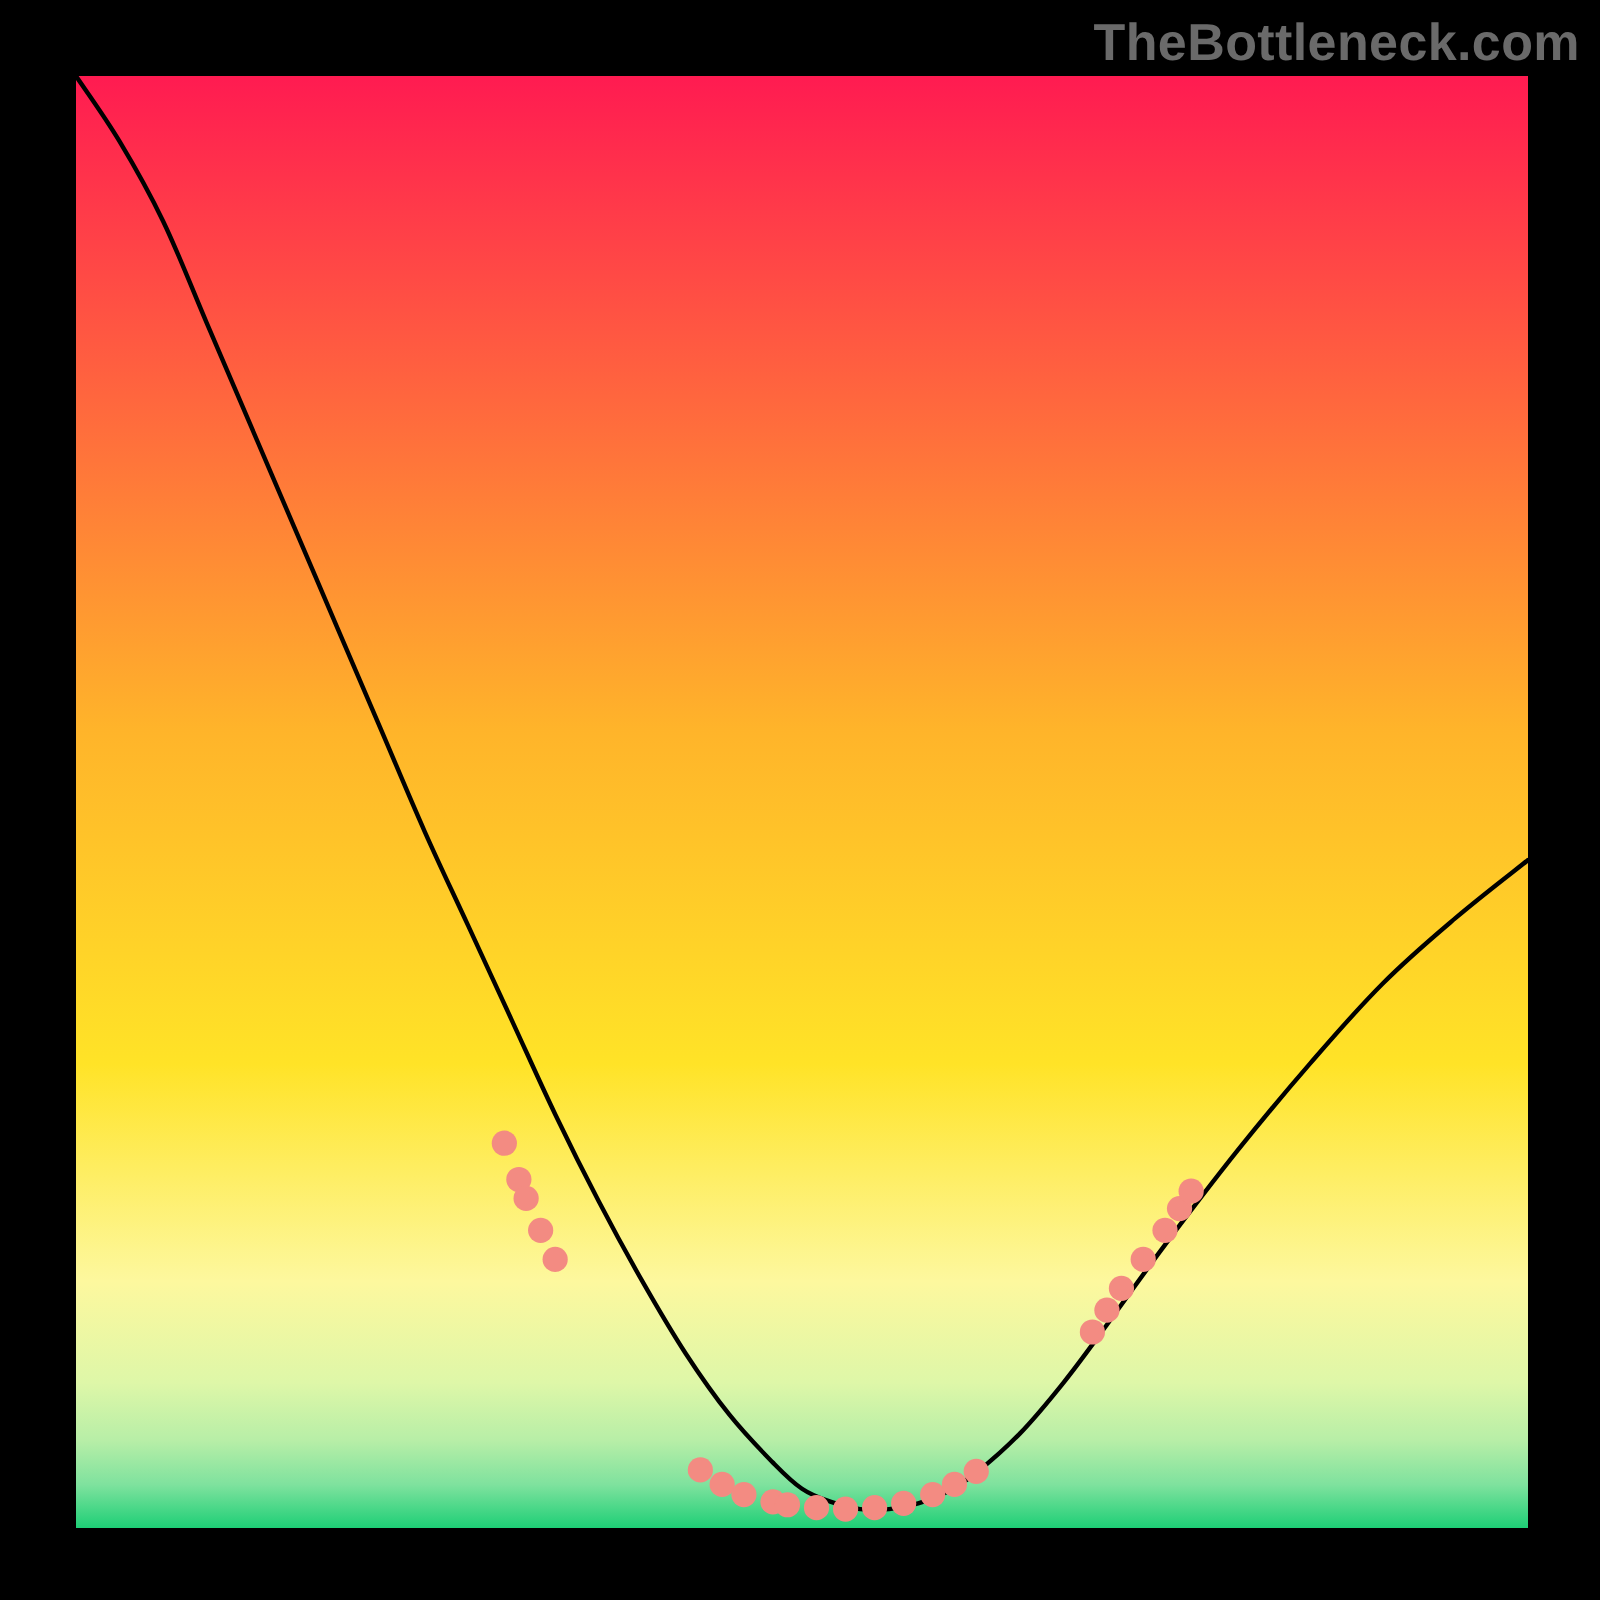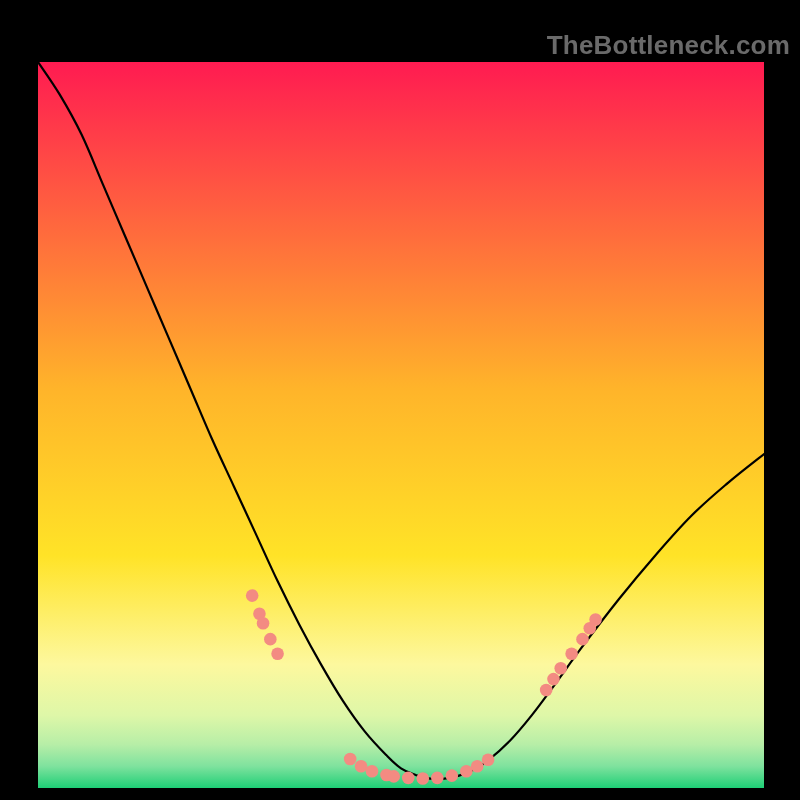--- a/index.html
+++ b/index.html
@@ -10,21 +10,20 @@
     background: #000000;
     overflow: hidden;
   }
   .frame {
     position: absolute;
     left: 0;
     top: 0;
     width: 800px;
     height: 588px;
     background: #000000;
-    margin-top: 24px;
   }
   .plot {
     position: absolute;
     left: 38px;
     top: 38px;
     width: 726px;
     height: 726px;
   }
   .watermark {
     position: absolute;

